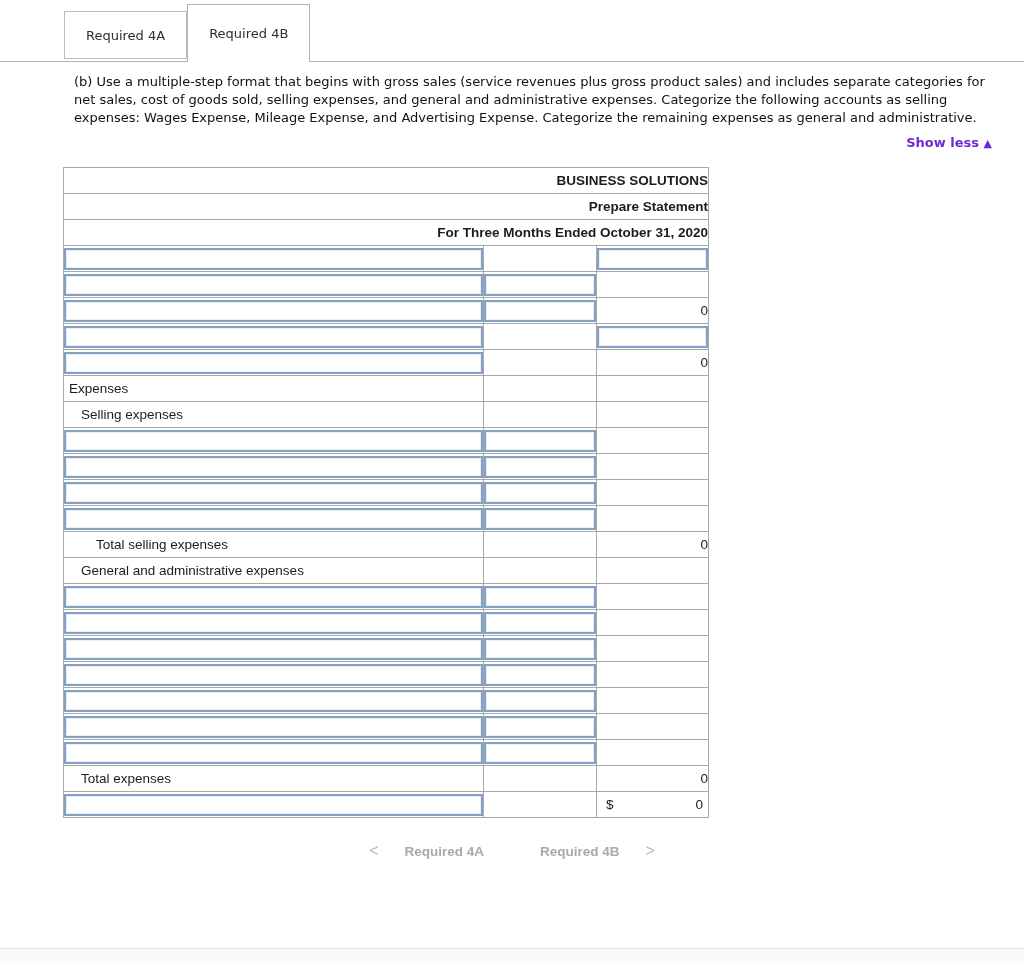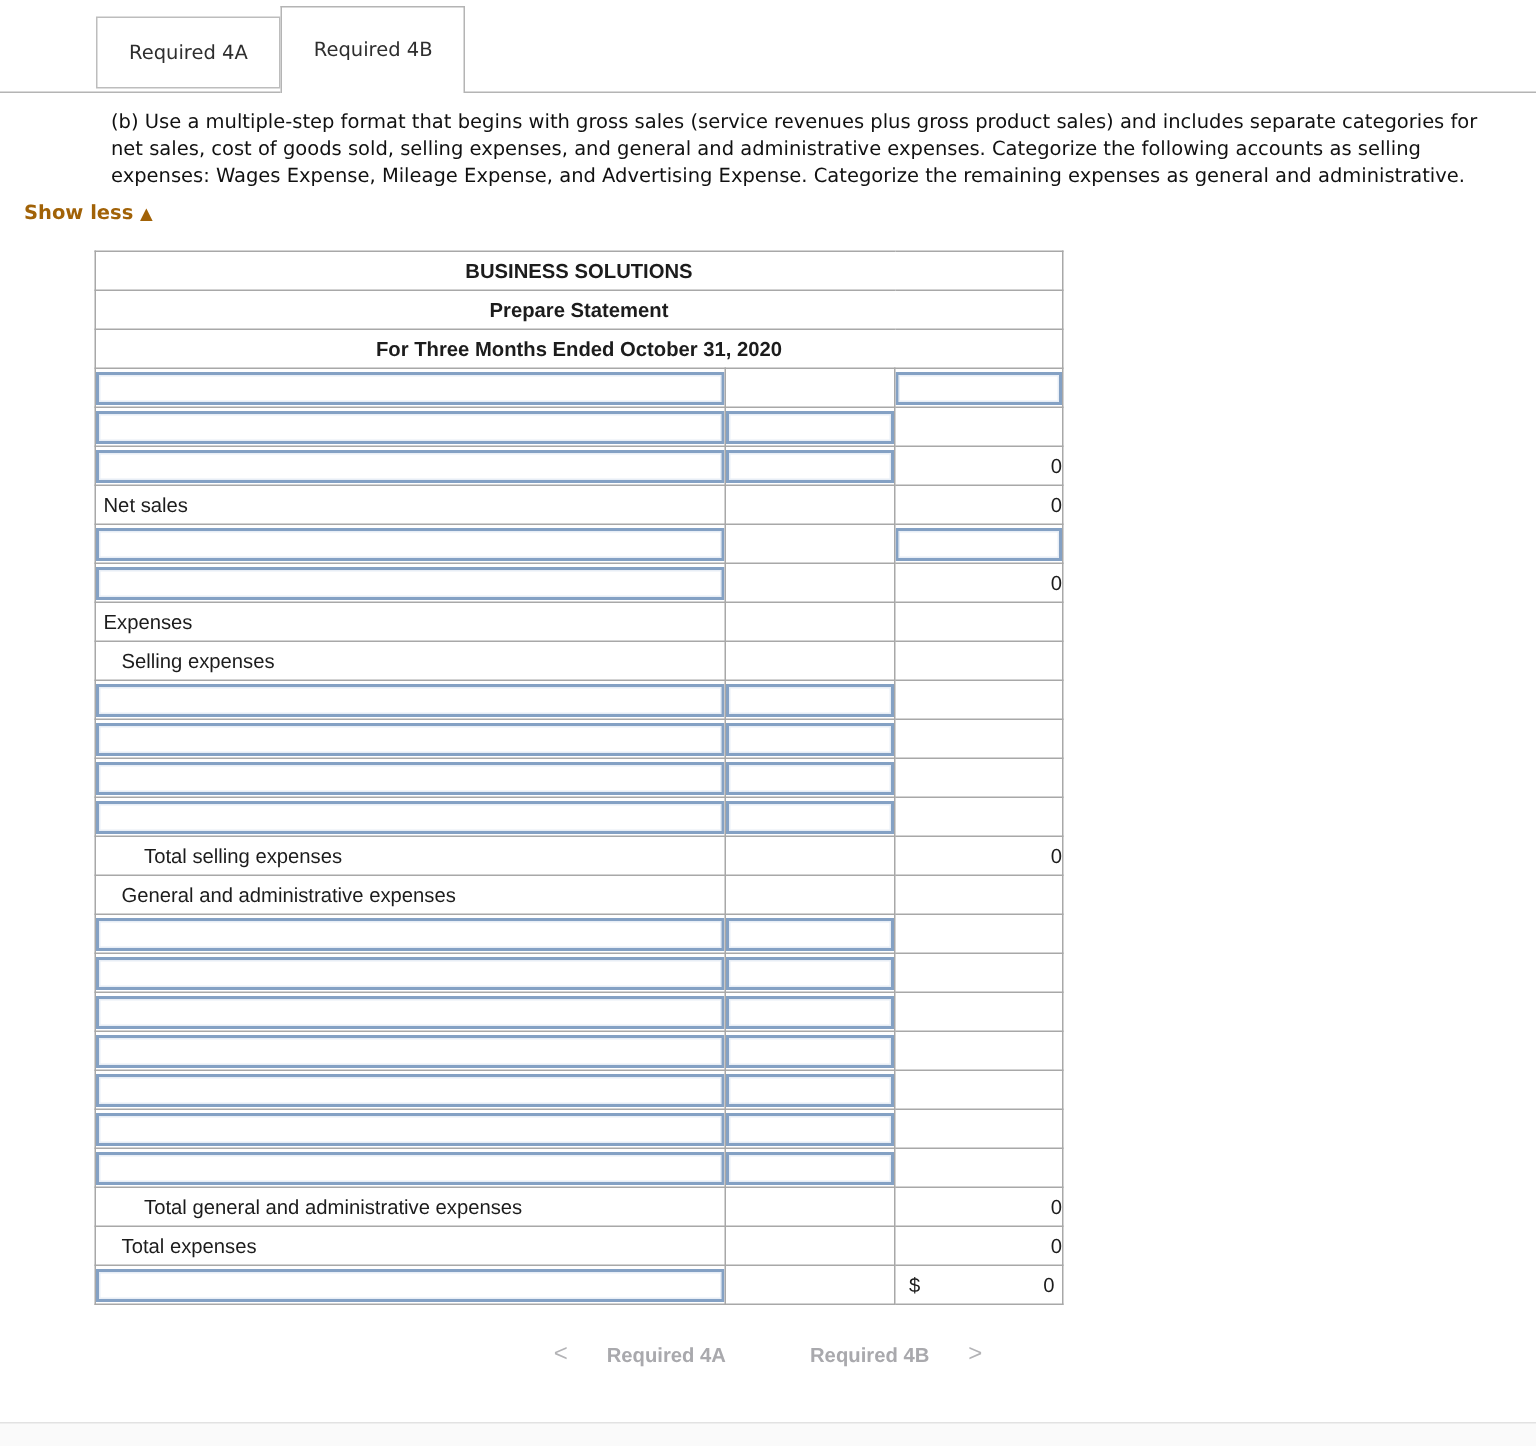--- a/index.html
+++ b/index.html
@@ -24,36 +24,36 @@
   .tab.inactive { border:1px solid #bdbdbd; height:48px; margin-bottom:2px; }
   .tab.active   { border:1px solid #b4b4b4; border-bottom:none; height:58px; margin-bottom:-1px; position:relative; z-index:2; }
 
   
   .instructions {
     margin:11px 18px 0 74px; width:932px;
     font-family:"DejaVu Sans", sans-serif;
     font-size:13px; line-height:18px; color:#111;
   }
   .show-less {
-    text-align:left; margin:8px 32px 0 16px;
+    text-align:right; margin:8px 32px 0 16px;
     font-family:"DejaVu Sans", sans-serif;
-    font-size:13px; font-weight:bold; color:#a16207; cursor:pointer;
+    font-size:13px; font-weight:bold; color:#6d28d9; cursor:pointer;
   }
   .show-less .tri { font-size:11px; }
 
   
   table.stmt {
     margin:17px 0 0 63px; border-collapse:collapse; table-layout:fixed;
     width:645px; border:1px solid #8f8f8f;
   }
   table.stmt td {
     border:1px solid #a8a8a8; height:26px; padding:0;
     font-size:13.5px; color:#1c1c1c; overflow:hidden;
   }
-  td.hdr { text-align:center; font-weight:bold; height:25px; }
+  td.hdr { text-align:right; font-weight:bold; height:25px; }
   .lbl { display:block; padding-left:5px; }
   .ind1 { padding-left:17px; }
   .ind2 { padding-left:32px; }
   td.input-td { padding:1px 0; }
   input.cell-input {
     display:block; width:100%; height:22px; margin:0;
     border:2px solid #84a1c4; background:#fff; outline:none;
     box-shadow:inset 0 0 0 1px #e8eef6;
     font-family:"Liberation Sans", sans-serif; font-size:13px;
   }
@@ -132,54 +132,124 @@
       <tr>
         <td class="input-td">
           <input type="text" class="cell-input" style="">
         </td>
         <td class="input-td rule2">
           <input type="text" class="cell-input" style="">
         </td>
         <td class="amt rule2">0</td>
       </tr>
       <tr>
-        <td>
-          <span class="lbl">Net sales</span>
+        <td class="input-td">
+          <input type="text" class="cell-input" style="">
+        </td>
+        <td></td>
+        <td class="input-td rule2">
+          <input type="text" class="cell-input" style="">
+        </td>
+      </tr>
+      <tr>
+        <td class="input-td">
+          <input type="text" class="cell-input" style="">
         </td>
         <td></td>
         <td class="amt">0</td>
       </tr>
       <tr>
-        <td class="input-td">
-          <input type="text" class="cell-input" style="">
-        </td>
-        <td></td>
+        <td>
+          <span class="lbl">Expenses</span>
+        </td>
+        <td></td>
+        <td></td>
+      </tr>
+      <tr>
+        <td>
+          <span class="lbl ind1">Selling expenses</span>
+        </td>
+        <td></td>
+        <td></td>
+      </tr>
+      <tr>
+        <td class="input-td">
+          <input type="text" class="cell-input" style="">
+        </td>
+        <td class="input-td">
+          <input type="text" class="cell-input" style="">
+        </td>
+        <td></td>
+      </tr>
+      <tr>
+        <td class="input-td">
+          <input type="text" class="cell-input" style="">
+        </td>
+        <td class="input-td">
+          <input type="text" class="cell-input" style="">
+        </td>
+        <td></td>
+      </tr>
+      <tr>
+        <td class="input-td">
+          <input type="text" class="cell-input" style="">
+        </td>
+        <td class="input-td">
+          <input type="text" class="cell-input" style="">
+        </td>
+        <td></td>
+      </tr>
+      <tr>
+        <td class="input-td">
+          <input type="text" class="cell-input" style="">
+        </td>
         <td class="input-td rule2">
           <input type="text" class="cell-input" style="">
         </td>
-      </tr>
-      <tr>
-        <td class="input-td">
-          <input type="text" class="cell-input" style="">
+        <td></td>
+      </tr>
+      <tr>
+        <td>
+          <span class="lbl ind2">Total selling expenses</span>
         </td>
         <td></td>
         <td class="amt">0</td>
       </tr>
       <tr>
         <td>
-          <span class="lbl">Expenses</span>
-        </td>
-        <td></td>
-        <td></td>
-      </tr>
-      <tr>
-        <td>
-          <span class="lbl ind1">Selling expenses</span>
-        </td>
-        <td></td>
+          <span class="lbl ind1">General and administrative expenses</span>
+        </td>
+        <td></td>
+        <td></td>
+      </tr>
+      <tr>
+        <td class="input-td">
+          <input type="text" class="cell-input" style="">
+        </td>
+        <td class="input-td">
+          <input type="text" class="cell-input" style="">
+        </td>
+        <td></td>
+      </tr>
+      <tr>
+        <td class="input-td">
+          <input type="text" class="cell-input" style="">
+        </td>
+        <td class="input-td">
+          <input type="text" class="cell-input" style="">
+        </td>
+        <td></td>
+      </tr>
+      <tr>
+        <td class="input-td">
+          <input type="text" class="cell-input" style="">
+        </td>
+        <td class="input-td">
+          <input type="text" class="cell-input" style="">
+        </td>
         <td></td>
       </tr>
       <tr>
         <td class="input-td">
           <input type="text" class="cell-input" style="">
         </td>
         <td class="input-td">
           <input type="text" class="cell-input" style="">
         </td>
         <td></td>
@@ -203,104 +273,20 @@
         <td></td>
       </tr>
       <tr>
         <td class="input-td">
           <input type="text" class="cell-input" style="">
         </td>
         <td class="input-td rule2">
           <input type="text" class="cell-input" style="">
         </td>
         <td></td>
-      </tr>
-      <tr>
-        <td>
-          <span class="lbl ind2">Total selling expenses</span>
-        </td>
-        <td></td>
-        <td class="amt">0</td>
-      </tr>
-      <tr>
-        <td>
-          <span class="lbl ind1">General and administrative expenses</span>
-        </td>
-        <td></td>
-        <td></td>
-      </tr>
-      <tr>
-        <td class="input-td">
-          <input type="text" class="cell-input" style="">
-        </td>
-        <td class="input-td">
-          <input type="text" class="cell-input" style="">
-        </td>
-        <td></td>
-      </tr>
-      <tr>
-        <td class="input-td">
-          <input type="text" class="cell-input" style="">
-        </td>
-        <td class="input-td">
-          <input type="text" class="cell-input" style="">
-        </td>
-        <td></td>
-      </tr>
-      <tr>
-        <td class="input-td">
-          <input type="text" class="cell-input" style="">
-        </td>
-        <td class="input-td">
-          <input type="text" class="cell-input" style="">
-        </td>
-        <td></td>
-      </tr>
-      <tr>
-        <td class="input-td">
-          <input type="text" class="cell-input" style="">
-        </td>
-        <td class="input-td">
-          <input type="text" class="cell-input" style="">
-        </td>
-        <td></td>
-      </tr>
-      <tr>
-        <td class="input-td">
-          <input type="text" class="cell-input" style="">
-        </td>
-        <td class="input-td">
-          <input type="text" class="cell-input" style="">
-        </td>
-        <td></td>
-      </tr>
-      <tr>
-        <td class="input-td">
-          <input type="text" class="cell-input" style="">
-        </td>
-        <td class="input-td">
-          <input type="text" class="cell-input" style="">
-        </td>
-        <td></td>
-      </tr>
-      <tr>
-        <td class="input-td">
-          <input type="text" class="cell-input" style="">
-        </td>
-        <td class="input-td rule2">
-          <input type="text" class="cell-input" style="">
-        </td>
-        <td></td>
-      </tr>
-      <tr>
-        <td>
-          <span class="lbl ind2">Total general and administrative expenses</span>
-        </td>
-        <td></td>
-        <td class="amt rule2">0</td>
       </tr>
       <tr>
         <td>
           <span class="lbl ind1">Total expenses</span>
         </td>
         <td></td>
         <td class="amt rule2">0</td>
       </tr>
       <tr>
         <td class="input-td">

